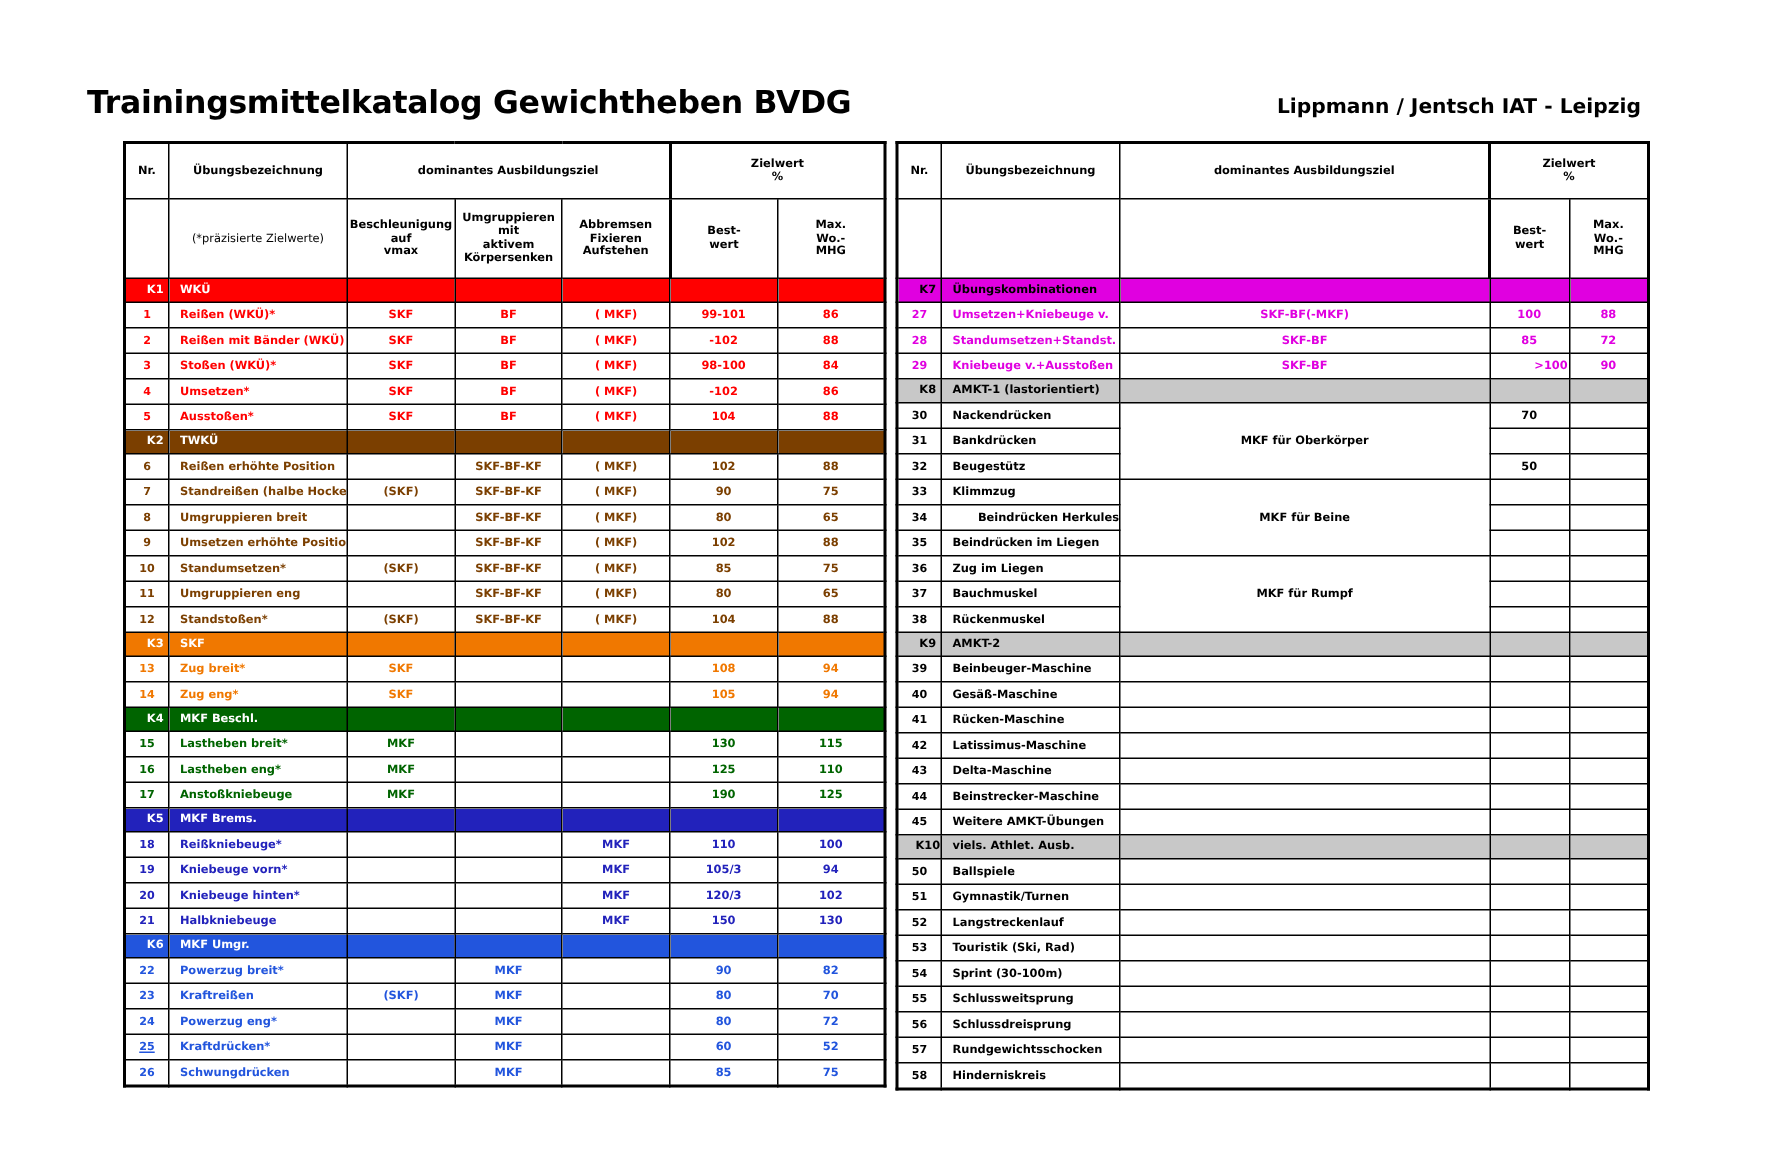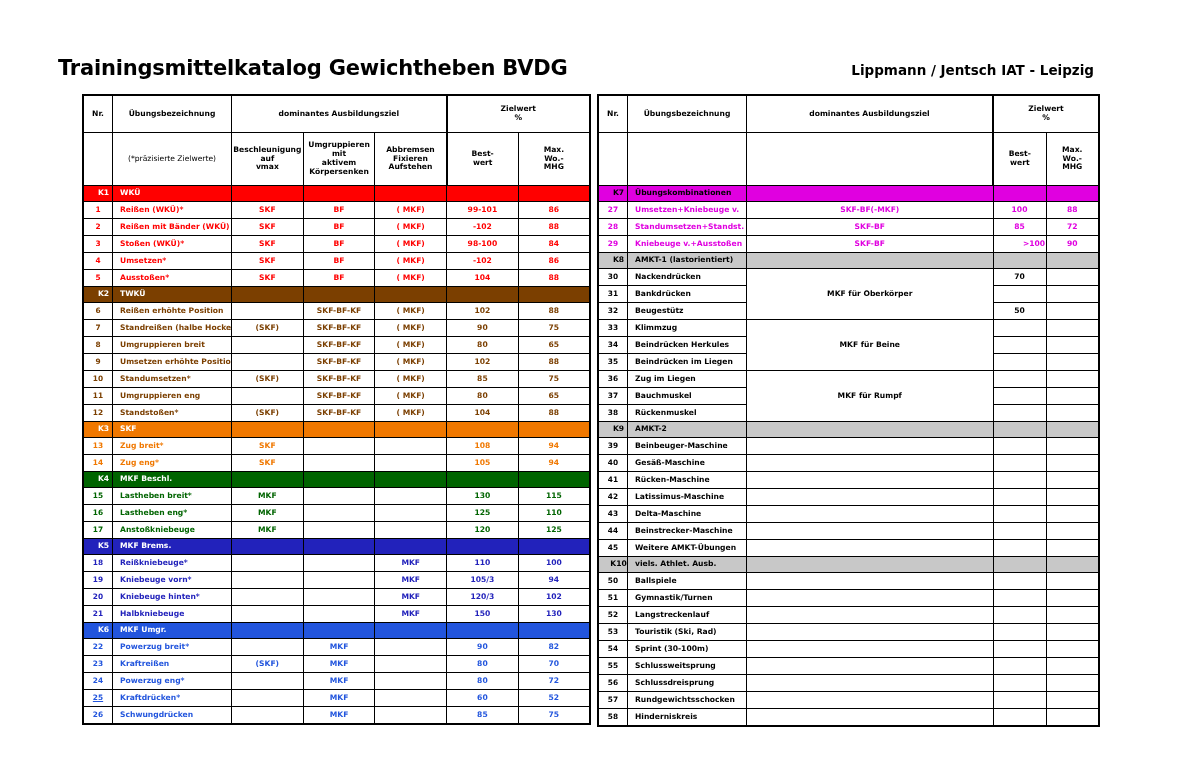--- a/index.html
+++ b/index.html
@@ -343,21 +343,21 @@
             <td class="c3 thick-r" style="color: rgb(0, 100, 0);"></td>
             <td class="v1" style="color: rgb(0, 100, 0);">125</td>
             <td class="v2" style="color: rgb(0, 100, 0);">110</td>
           </tr>
           <tr class="item">
             <td class="nr" style="color: rgb(0, 100, 0);">17</td>
             <td class="name" style="color: rgb(0, 100, 0);">Anstoßkniebeuge</td>
             <td class="c1" style="color: rgb(0, 100, 0);">MKF</td>
             <td class="c2" style="color: rgb(0, 100, 0);"></td>
             <td class="c3 thick-r" style="color: rgb(0, 100, 0);"></td>
-            <td class="v1" style="color: rgb(0, 100, 0);">120</td>
+            <td class="v1" style="color: rgb(0, 100, 0);">190</td>
             <td class="v2" style="color: rgb(0, 100, 0);">125</td>
           </tr>
           <tr class="group" style="background: rgb(34, 34, 187);">
             <td class="nr" style="color: rgb(255, 255, 255);">K5</td>
             <td class="name" style="color: rgb(255, 255, 255);">MKF Brems.</td>
             <td class="c1"></td>
             <td class="c2"></td>
             <td class="c3 thick-r"></td>
             <td class="v1"></td>
             <td class="v2"></td>
@@ -538,21 +538,21 @@
             <td class="nr" style="color: rgb(0, 0, 0);">33</td>
             <td class="name" style="color: rgb(0, 0, 0);">Klimmzug</td>
             <td class="wide thick-r goal-merge" rowspan="3" style="color: rgb(0, 0, 0);">MKF
 für
 Beine</td>
             <td class="v1" style="color: rgb(0, 0, 0);"></td>
             <td class="v2" style="color: rgb(0, 0, 0);"></td>
           </tr>
           <tr class="item">
             <td class="nr" style="color: rgb(0, 0, 0);">34</td>
-            <td class="name" style="color: rgb(0, 0, 0);">Beindrücken Herkules</td>
+            <td class="name" style="color: rgb(0, 0, 0); text-align: right;">Beindrücken Herkules</td>
             <td class="v1" style="color: rgb(0, 0, 0);"></td>
             <td class="v2" style="color: rgb(0, 0, 0);"></td>
           </tr>
           <tr class="item">
             <td class="nr" style="color: rgb(0, 0, 0);">35</td>
             <td class="name" style="color: rgb(0, 0, 0);">Beindrücken im Liegen</td>
             <td class="v1" style="color: rgb(0, 0, 0);"></td>
             <td class="v2" style="color: rgb(0, 0, 0);"></td>
           </tr>
           <tr class="item">

